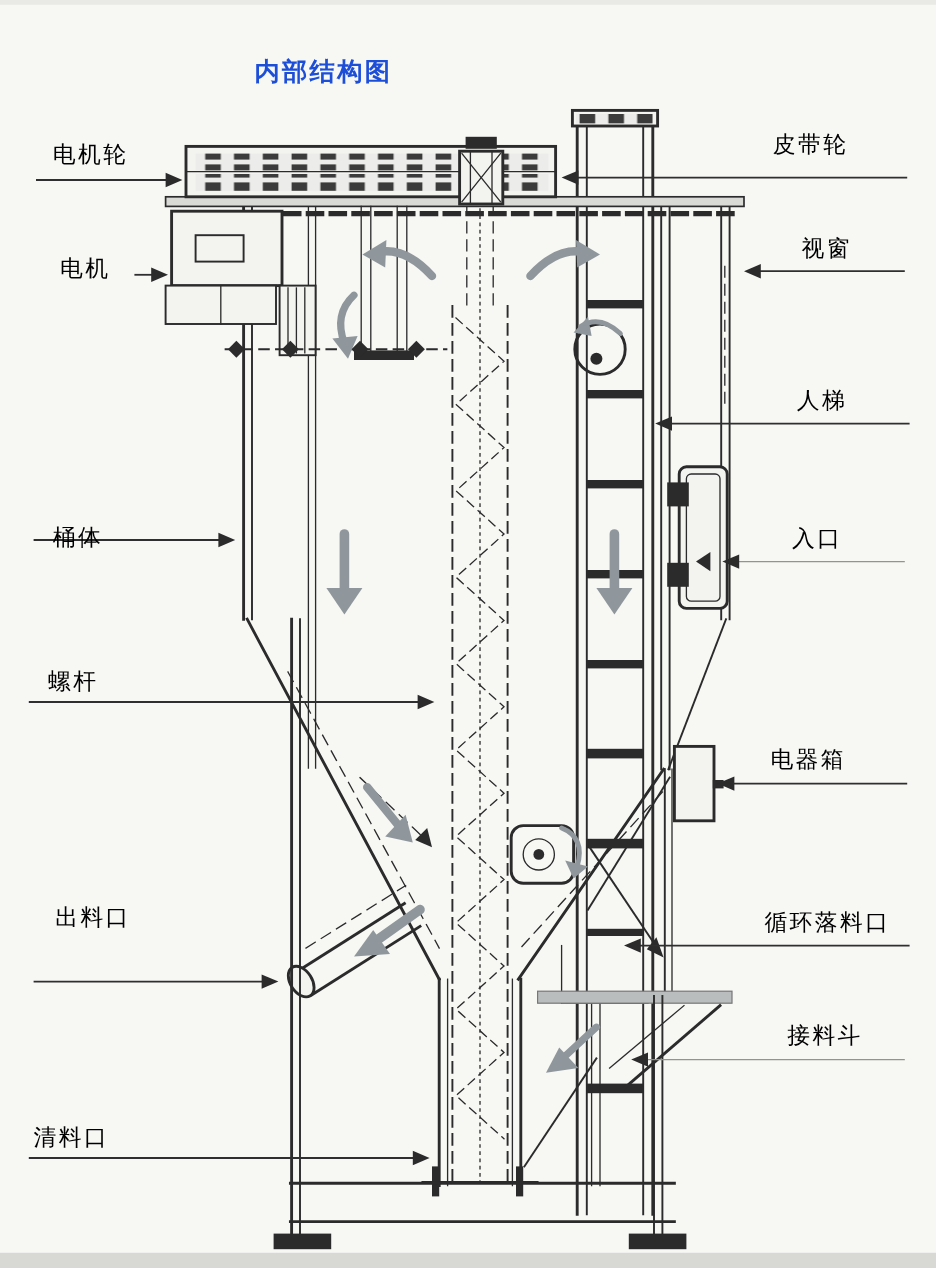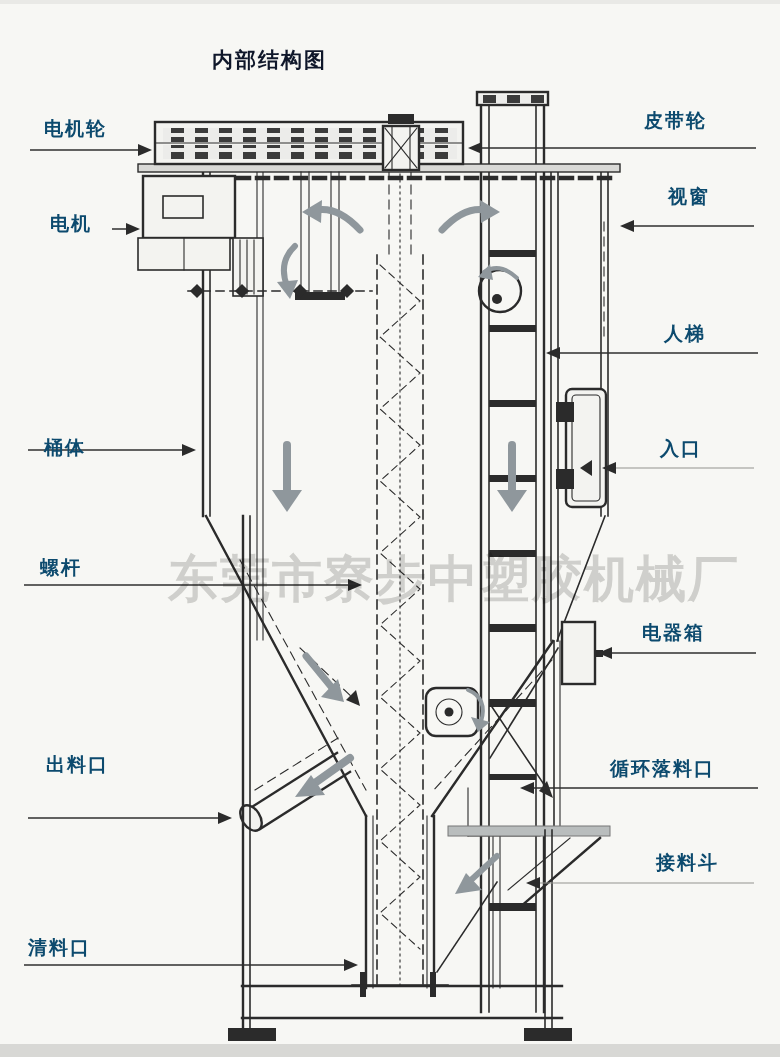--- a/index.html
+++ b/index.html
@@ -12,23 +12,23 @@
   .dash{stroke-dasharray:9 6}
   .dash2{stroke-dasharray:11 8;stroke-width:4.5}
   .dot{stroke-dasharray:2 4;stroke-width:1.1}
   .fl{fill:#f3f3f0}
   .dk{fill:#2b2b2b;stroke:none}
   .gray{stroke:#8f979c;fill:none;stroke-linecap:round}
   .gfill{fill:#8f979c;stroke:none}
   .leader{stroke:#2f2f2f;stroke-width:1.5;fill:none}
   .leader-thin{stroke:#93938f;stroke-width:1;fill:none}
   .title{position:absolute;left:212px;top:46px;font-size:21px;font-weight:700;
-         letter-spacing:2px;color:#0f172a;white-space:nowrap}
-  .lbl{position:absolute;font-size:19px;font-weight:700;letter-spacing:2px;
-       color:#0c4a6e;white-space:nowrap}
+         letter-spacing:2px;color:#1d4ed8;white-space:nowrap}
+  .lbl{position:absolute;font-size:19px;font-weight:400;letter-spacing:2px;
+       color:#000000;white-space:nowrap}
   .watermark{position:absolute;left:168px;top:546px;font-size:50px;font-weight:600;
        letter-spacing:2px;color:#b5b5b2;opacity:.55;white-space:nowrap;
        mix-blend-mode:multiply;pointer-events:none}
 </style>
 </head>
 <body>
 
 <div class="page">
 
   <svg width="780" height="1057" viewBox="0 0 780 1057">
@@ -254,32 +254,31 @@
       <polygon class="dk" points="602,468 616,462 616,474"></polygon>
       <line class="leader" x1="756" y1="653" x2="610" y2="653"></line>
       <polygon class="dk" points="598,653 612,647 612,659"></polygon>
       <line class="leader" x1="758" y1="788" x2="532" y2="788"></line>
       <polygon class="dk" points="520,788 534,782 534,794"></polygon>
       <line class="leader-thin" x1="754" y1="883" x2="538" y2="883"></line>
       <polygon class="dk" points="526,883 540,877 540,889"></polygon>
     </g>
   </svg>
 
-  <div class="watermark">东莞市寮步中塑胶机械厂</div>
 
   <div class="title">内部结构图</div>
 
   <div class="lbl" style="left:44px;top:116px">电机轮</div>
   <div class="lbl" style="left:50px;top:211px">电机</div>
   <div class="lbl" style="left:44px;top:435px">桶体</div>
   <div class="lbl" style="left:40px;top:555px">螺杆</div>
   <div class="lbl" style="left:46px;top:752px">出料口</div>
   <div class="lbl" style="left:28px;top:935px">清料口</div>
 
   <div class="lbl" style="left:644px;top:108px">皮带轮</div>
-  <div class="lbl" style="left:668px;top:184px">视窗</div>
+  <div class="lbl" style="left:668px;top:194px">视窗</div>
   <div class="lbl" style="left:664px;top:321px">人梯</div>
   <div class="lbl" style="left:660px;top:436px">入口</div>
   <div class="lbl" style="left:642px;top:620px">电器箱</div>
-  <div class="lbl" style="left:610px;top:756px">循环落料口</div>
+  <div class="lbl" style="left:637px;top:756px">循环落料口</div>
   <div class="lbl" style="left:656px;top:850px">接料斗</div>
 
 </div>
 
 </body></html>

